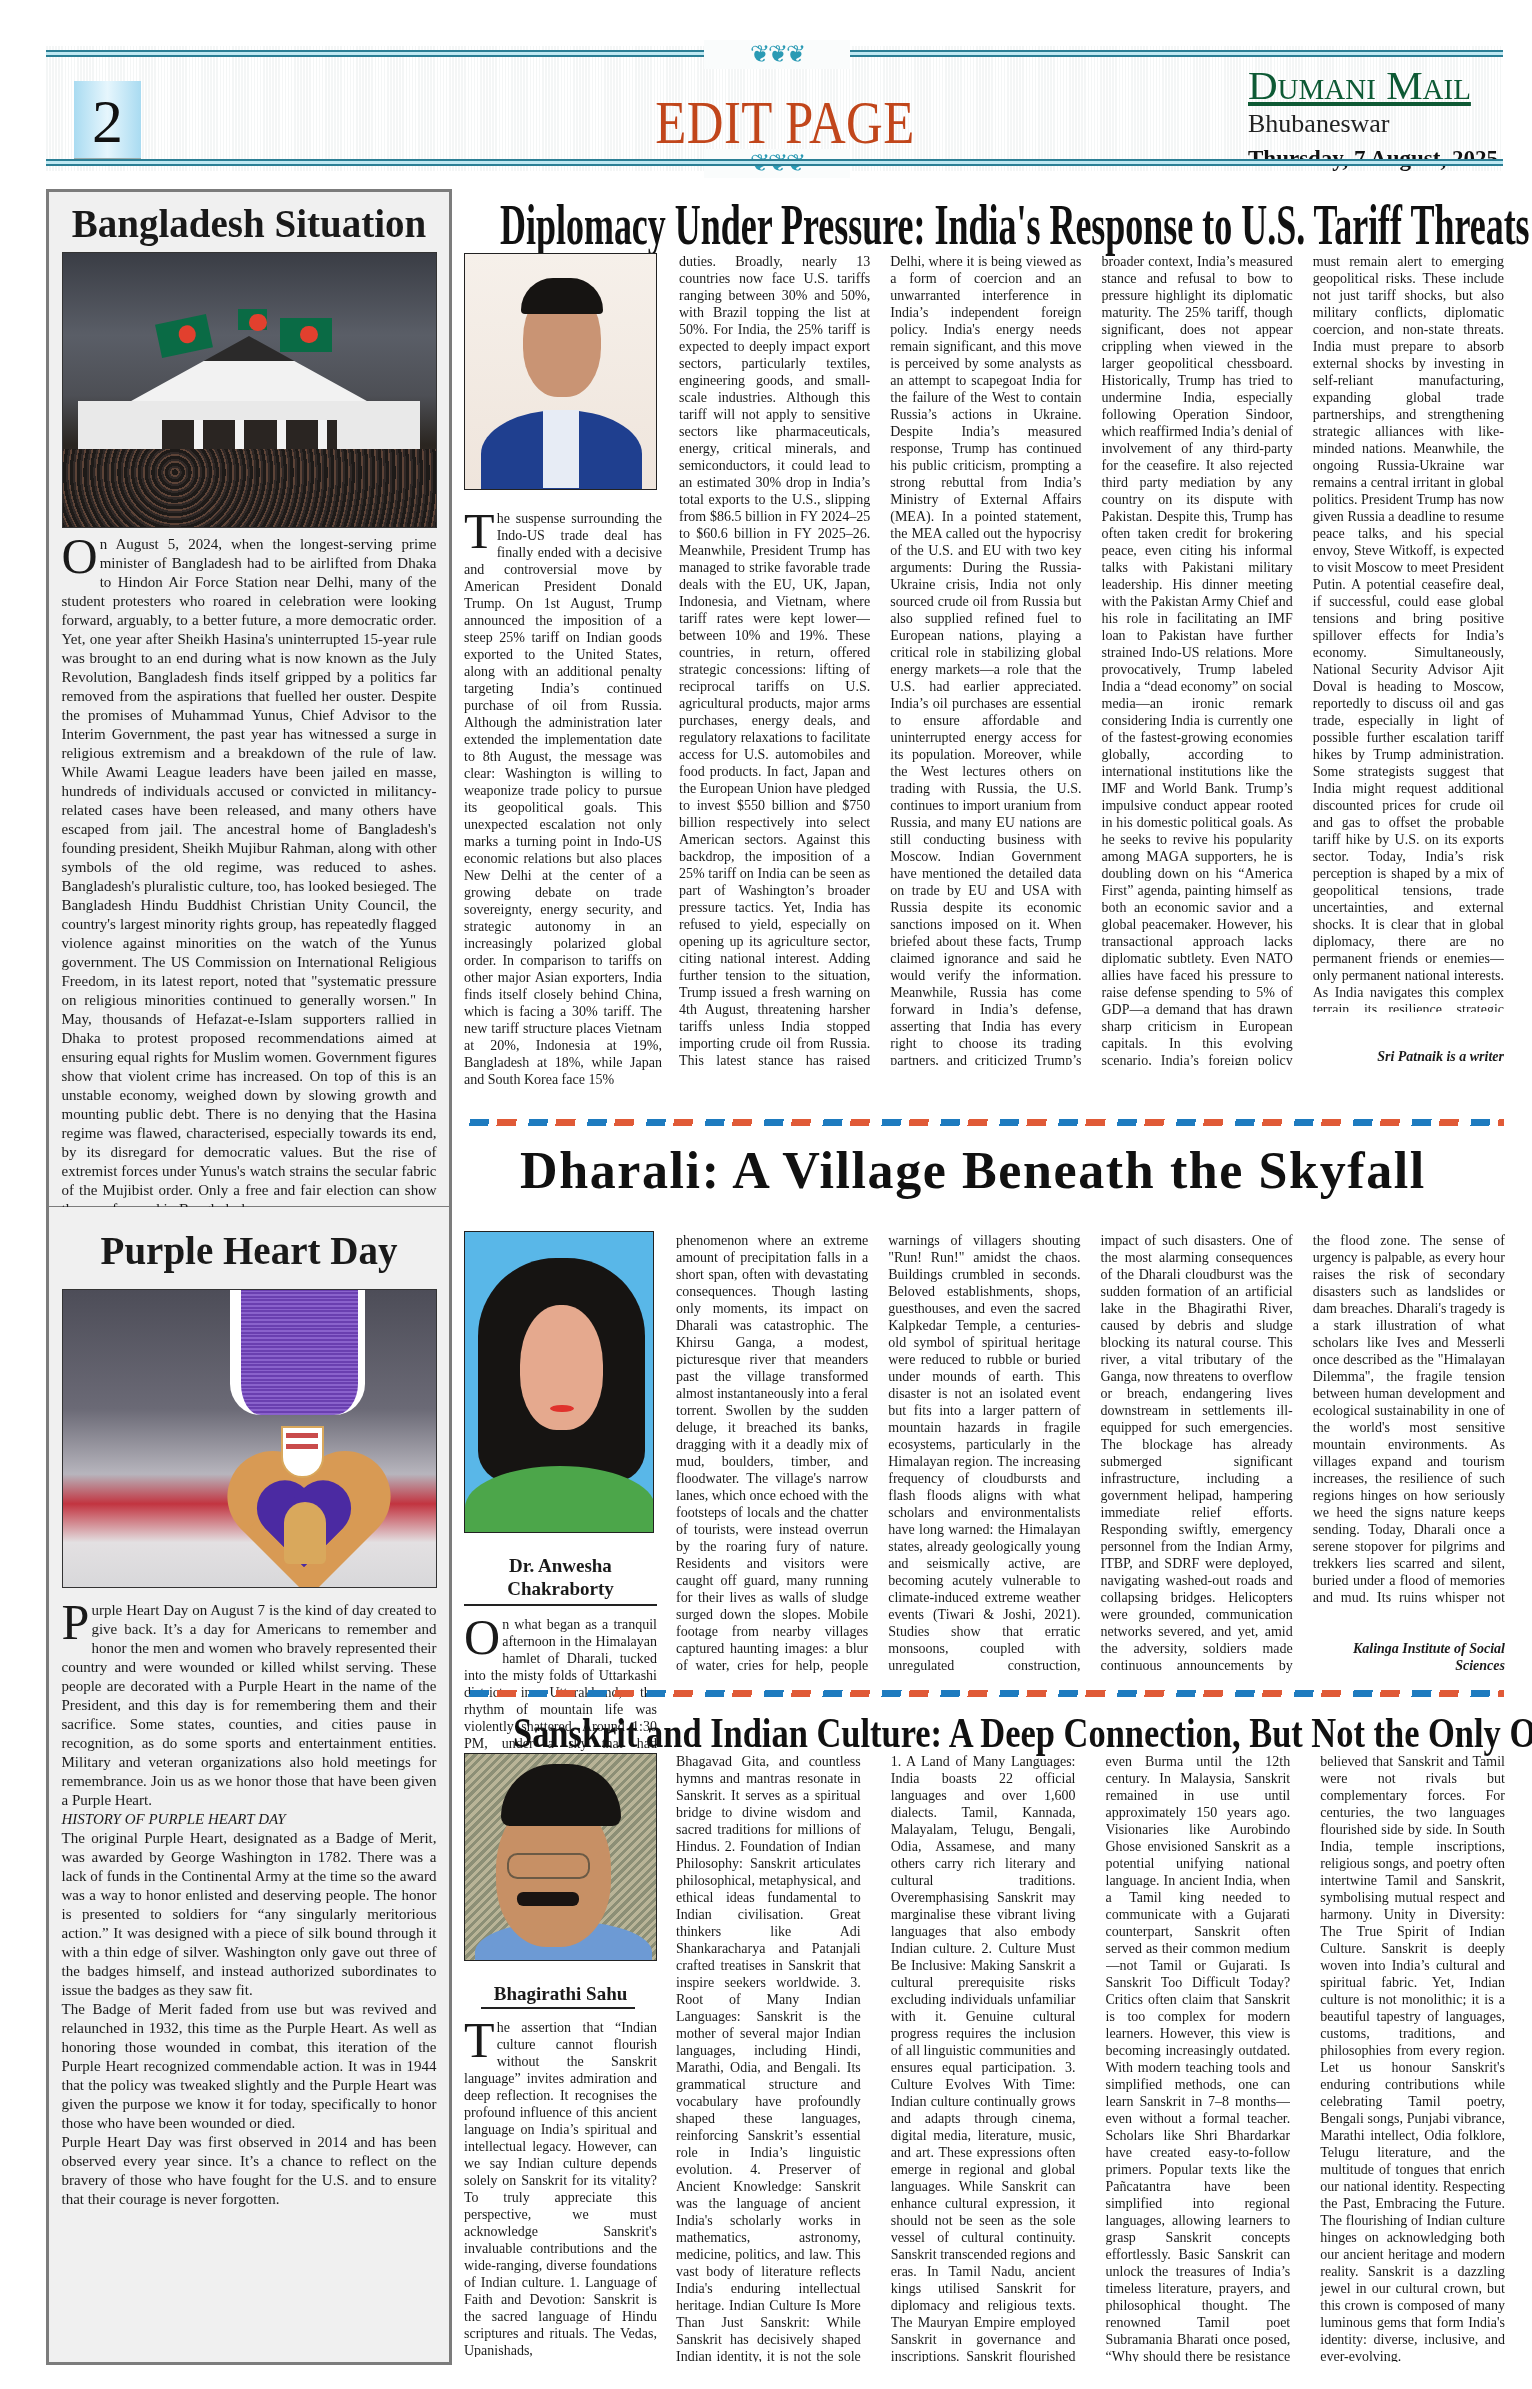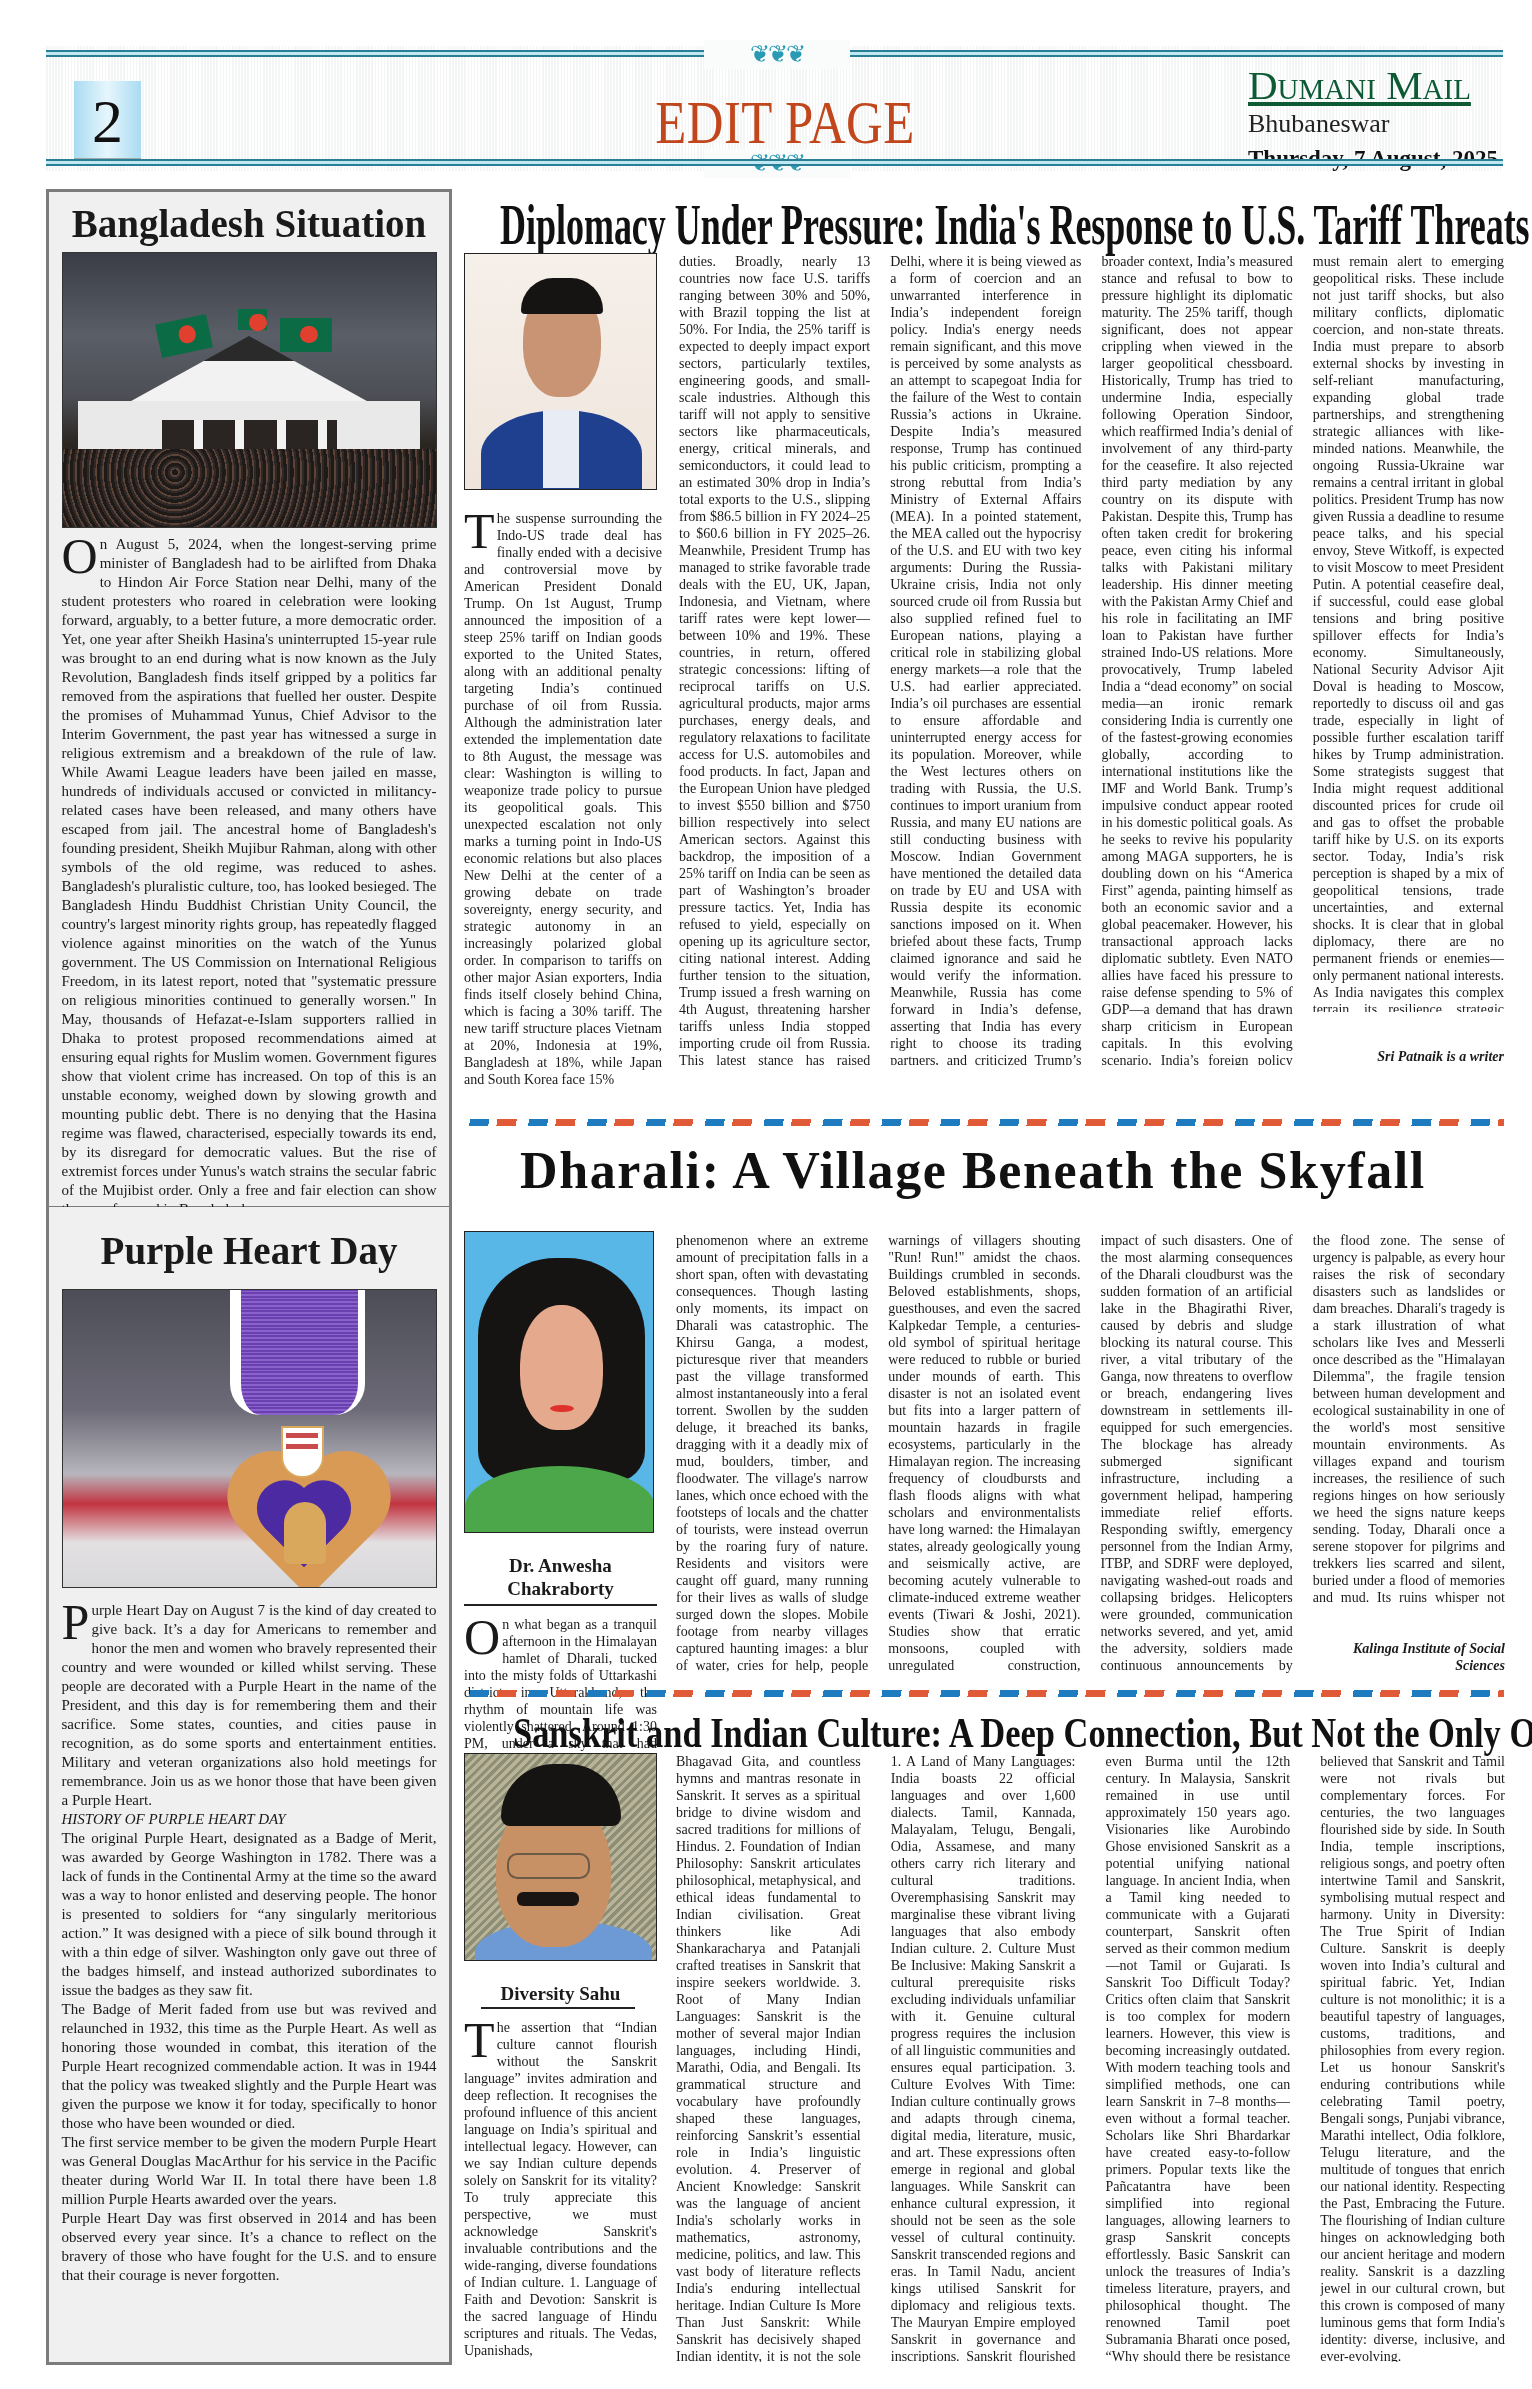--- a/index.html
+++ b/index.html
@@ -142,21 +142,20 @@
     <div class="ph-shield">
         <span></span>
         <span></span>
       </div>
   </div>
   <div class="box-text" style="padding-top:13.5px">
     <p class="dropcap">Purple Heart Day on August 7 is the kind of day created to give back. It’s a day for Americans to remember and honor the men and women who bravely represented their country and were wounded or killed whilst serving. These people are decorated with a Purple Heart in the name of the President, and this day is for remembering them and their sacrifice. Some states, counties, and cities pause in recognition, as do some sports and entertainment entities. Military and veteran organizations also hold meetings for remembrance. Join us as we honor those that have been given a Purple Heart.</p>
     <p class="italic-head">HISTORY OF PURPLE HEART DAY</p>
     <p>The original Purple Heart, designated as a Badge of Merit, was awarded by George Washington in 1782. There was a lack of funds in the Continental Army at the time so the award was a way to honor enlisted and deserving people. The honor is presented to soldiers for “any singularly meritorious action.” It was designed with a piece of silk bound through it with a thin edge of silver. Washington only gave out three of the badges himself, and instead authorized subordinates to issue the badges as they saw fit.</p>
     <p>The Badge of Merit faded from use but was revived and relaunched in 1932, this time as the Purple Heart. As well as honoring those wounded in combat, this iteration of the Purple Heart recognized commendable action. It was in 1944 that the policy was tweaked slightly and the Purple Heart was given the purpose we know it for today, specifically to honor those who have been wounded or died.</p>
-    <p>The first service member to be given the modern Purple Heart was General Douglas MacArthur for his service in the Pacific theater during World War II. In total there have been 1.8 million Purple Hearts awarded over the years.</p>
     <p>Purple Heart Day was first observed in 2014 and has been observed every year since. It’s a chance to reflect on the bravery of those who have fought for the U.S. and to ensure that their courage is never forgotten.</p>
   </div>
 </section>
 
 <h1 class="art-head condensed" style="left:500px;top:194px;font-size:58px;line-height:62px;transform:scaleX(0.62)">Diplomacy Under Pressure: India's Response to U.S. Tariff Threats</h1>
 <div class="photo portrait-sri" style="left:464px;top:253px;width:193px;height:237px" title="Portrait of the author">
   <div class="body-shape" style="left:15.6px;top:156px;width:161px;height:88px;background:#1f3f8f"></div>
   <div class="body-shape" style="left:78px;top:156px;width:36px;height:78px;background:#e7ecf5;border-radius:0"></div>
   <div class="face" style="left:58px;top:31px;width:78px;height:112px;background:#c99474"></div>
   <div class="hair" style="left:56px;top:24px;width:82px;height:36px;border-radius:42px 42px 5.2px 5.2px"></div>
@@ -201,21 +200,21 @@
 <div class="airmail" style="left:466px;top:1690px;width:1038px"></div>
 
 <h1 class="art-head condensed" style="left:513px;top:1707px;font-size:42px;line-height:52px;transform:scaleX(0.82)">Sanskrit and Indian Culture: A Deep Connection, But Not the Only One</h1>
 <div class="photo portrait-tri" style="left:464px;top:1753px;width:193px;height:208px" title="Portrait of Trilochan Sahu">
   <div class="body-shape" style="left:10.4px;top:167px;width:177px;height:62px;background:#6d9ad4"></div>
   <div class="face" style="left:31px;top:42px;width:115px;height:151px;background:#c79065"></div>
   <div class="hair" style="left:36px;top:10.4px;width:120px;height:62px;border-radius:62px 62px 10.4px 10.4px"></div>
   <div style="position:absolute;left:42px;top:99px;width:83px;height:26px;border:2.1px solid #6b5a45;border-radius:10.4px"></div>
   <div style="position:absolute;left:52px;top:138px;width:62px;height:13.5px;background:#1a1412;border-radius:6.2px"></div>
 </div>
-<div class="byline-name" style="left:464px;top:1982px;width:193px">Diversity Sahu</div>
+<div class="byline-name" style="left:464px;top:1982px;width:193px">Bhagirathi Sahu</div>
 <div class="byline-rule" style="left:481px;top:2007px;width:154px"></div>
 <div class="cols" style="left:464px;top:2019px;width:193px;height:338px">
   <div class="col dropcap">The assertion that “Indian culture cannot flourish without the Sanskrit language” invites admiration and deep reflection. It recognises the profound influence of this ancient language on India’s spiritual and intellectual legacy. However, can we say Indian culture depends solely on Sanskrit for its vitality? To truly appreciate this perspective, we must acknowledge Sanskrit's invaluable contributions and the wide-ranging, diverse foundations of Indian culture. 1. Language of Faith and Devotion: Sanskrit is the sacred language of Hindu scriptures and rituals. The Vedas, Upanishads,</div>
 </div>
 <div class="cols" style="left:676px;top:1753px;width:829px;height:609px;gap:30px">
   <div class="col">Bhagavad Gita, and countless hymns and mantras resonate in Sanskrit. It serves as a spiritual bridge to divine wisdom and sacred traditions for millions of Hindus. 2. Foundation of Indian Philosophy: Sanskrit articulates philosophical, metaphysical, and ethical ideas fundamental to Indian civilisation. Great thinkers like Adi Shankaracharya and Patanjali crafted treatises in Sanskrit that inspire seekers worldwide. 3. Root of Many Indian Languages: Sanskrit is the mother of several major Indian languages, including Hindi, Marathi, Odia, and Bengali. Its grammatical structure and vocabulary have profoundly shaped these languages, reinforcing Sanskrit’s essential role in India’s linguistic evolution. 4. Preserver of Ancient Knowledge: Sanskrit was the language of ancient India's scholarly works in mathematics, astronomy, medicine, politics, and law. This vast body of literature reflects India's enduring intellectual heritage. Indian Culture Is More Than Just Sanskrit: While Sanskrit has decisively shaped Indian identity, it is not the sole cultural force.</div>
   <div class="col">1. A Land of Many Languages: India boasts 22 official languages and over 1,600 dialects. Tamil, Kannada, Malayalam, Telugu, Bengali, Odia, Assamese, and many others carry rich literary and cultural traditions. Overemphasising Sanskrit may marginalise these vibrant living languages that also embody Indian culture. 2. Culture Must Be Inclusive: Making Sanskrit a cultural prerequisite risks excluding individuals unfamiliar with it. Genuine cultural progress requires the inclusion of all linguistic communities and ensures equal participation. 3. Culture Evolves With Time: Indian culture continually grows and adapts through cinema, digital media, literature, music, and art. These expressions often emerge in regional and global languages. While Sanskrit can enhance cultural expression, it should not be seen as the sole vessel of cultural continuity. Sanskrit transcended regions and eras. In Tamil Nadu, ancient kings utilised Sanskrit for diplomacy and religious texts. The Mauryan Empire employed Sanskrit in governance and inscriptions. Sanskrit flourished as the state language in Andhra Pradesh and</div>
   <div class="col">even Burma until the 12th century. In Malaysia, Sanskrit remained in use until approximately 150 years ago. Visionaries like Aurobindo Ghose envisioned Sanskrit as a potential unifying national language. In ancient India, when a Tamil king needed to communicate with a Gujarati counterpart, Sanskrit often served as their common medium—not Tamil or Gujarati. Is Sanskrit Too Difficult Today? Critics often claim that Sanskrit is too complex for modern learners. However, this view is becoming increasingly outdated. With modern teaching tools and simplified methods, one can learn Sanskrit in 7–8 months—even without a formal teacher. Scholars like Shri Bhardarkar have created easy-to-follow primers. Popular texts like the Pañcatantra have been simplified into regional languages, allowing learners to grasp Sanskrit concepts effortlessly. Basic Sanskrit can unlock the treasures of India’s timeless literature, prayers, and philosophical thought. The renowned Tamil poet Subramania Bharati once posed, “Why should there be resistance to Sanskrit in the South?” He</div>
   <div class="col">believed that Sanskrit and Tamil were not rivals but complementary forces. For centuries, the two languages flourished side by side. In South India, temple inscriptions, religious songs, and poetry often intertwine Tamil and Sanskrit, symbolising mutual respect and harmony. Unity in Diversity: The True Spirit of Indian Culture. Sanskrit is deeply woven into India’s cultural and spiritual fabric. Yet, Indian culture is not monolithic; it is a beautiful tapestry of languages, customs, traditions, and philosophies from every region. Let us honour Sanskrit's enduring contributions while celebrating Tamil poetry, Bengali songs, Punjabi vibrance, Marathi intellect, Odia folklore, Telugu literature, and the multitude of tongues that enrich our national identity. Respecting the Past, Embracing the Future. The flourishing of Indian culture hinges on acknowledging both our ancient heritage and modern reality. Sanskrit is a dazzling jewel in our cultural crown, but this crown is composed of many luminous gems that form India's identity: diverse, inclusive, and ever-evolving.</div>
 </div>

